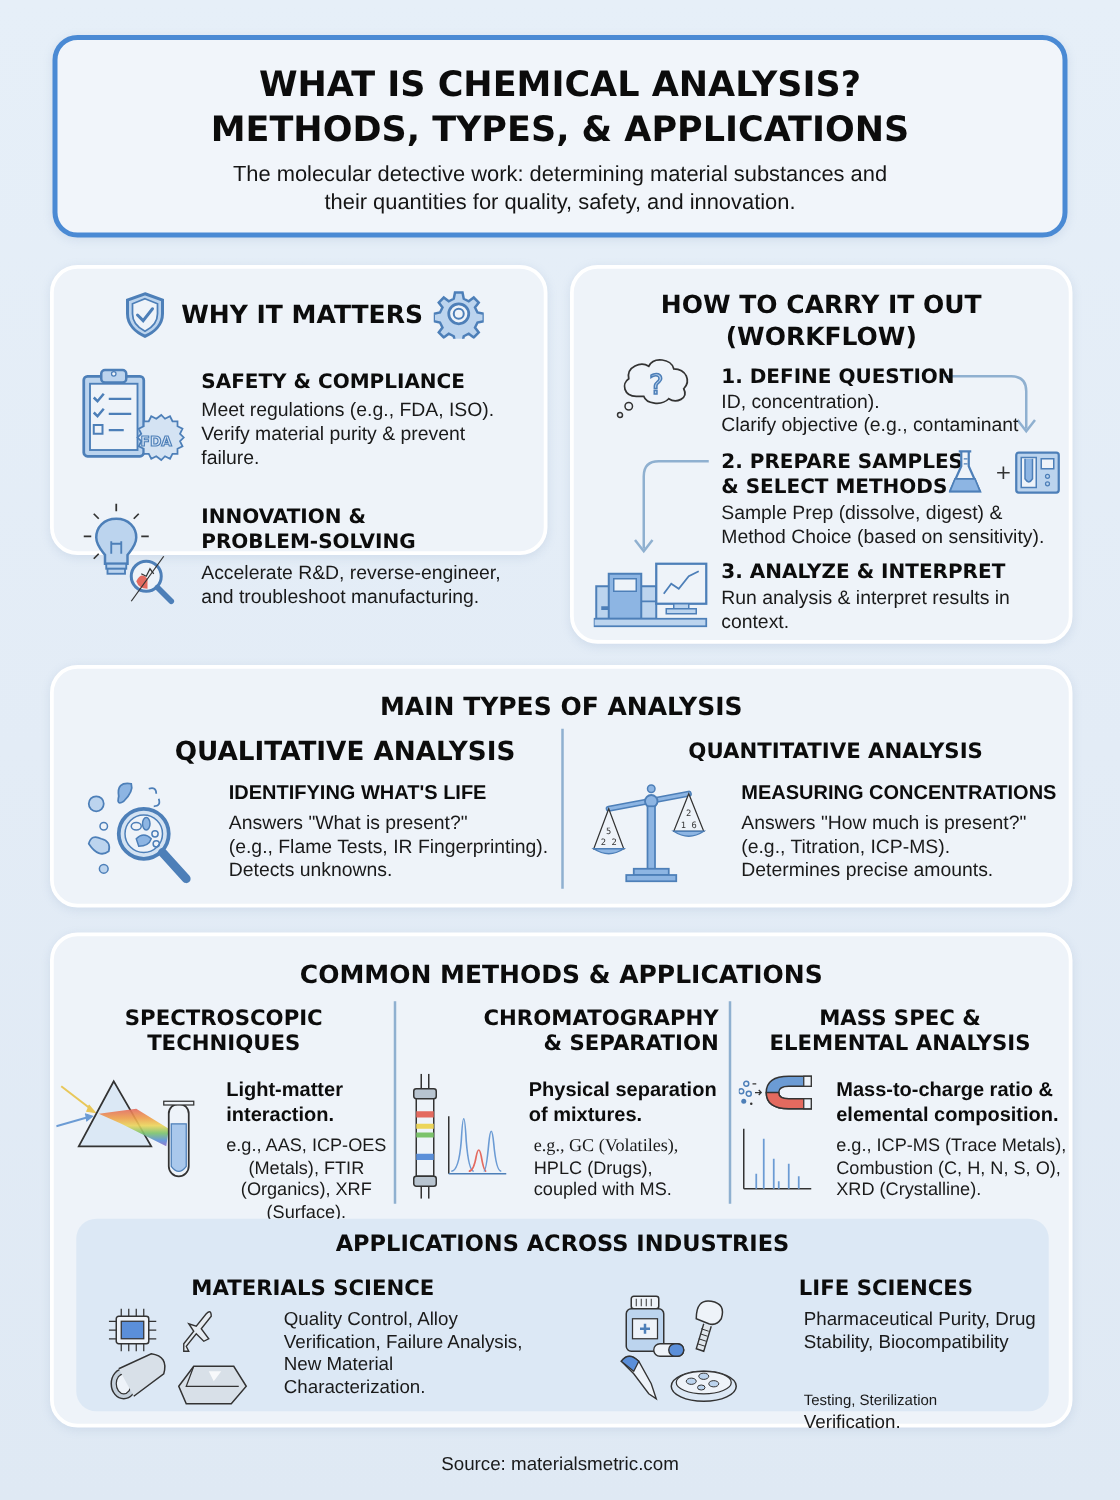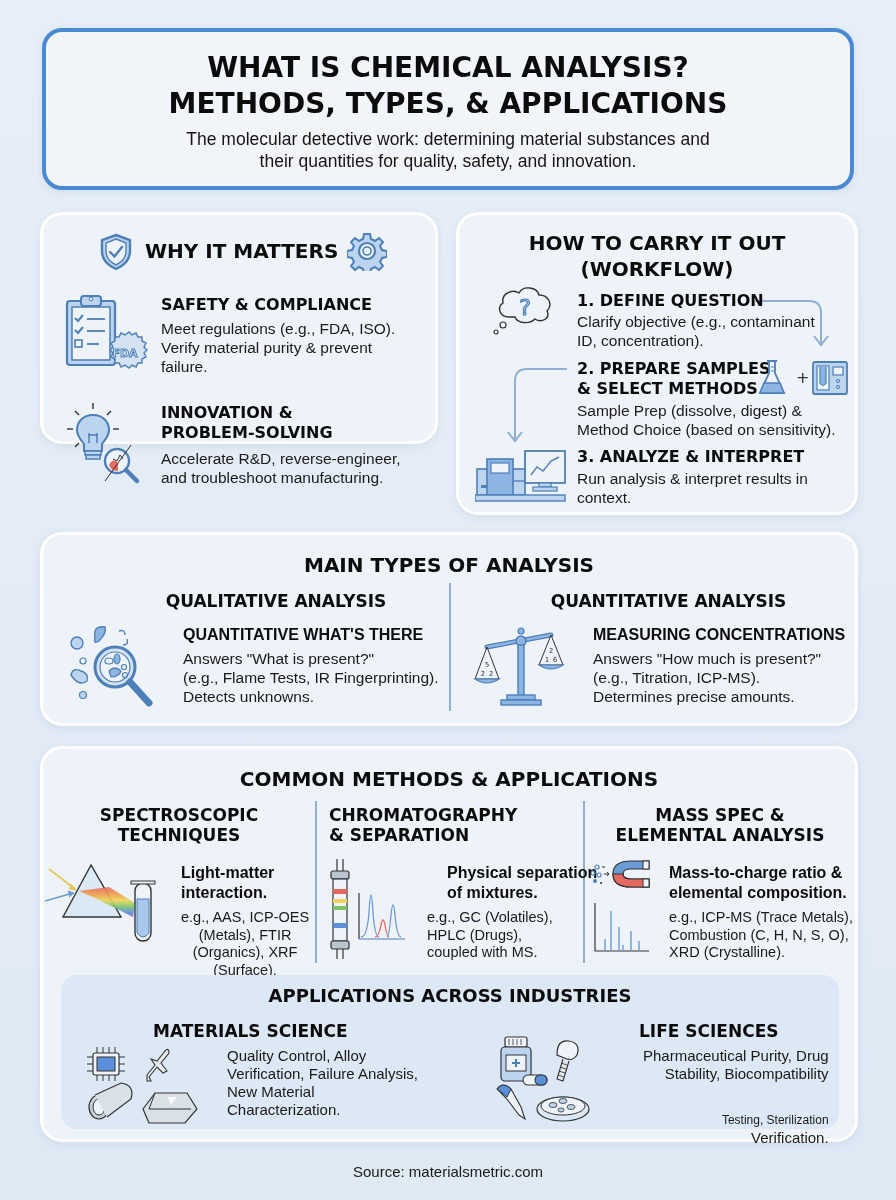--- a/index.html
+++ b/index.html
@@ -152,22 +152,22 @@
   <div class="abs" style="left:32px; top:68px;">
     <svg width="66" height="56" viewBox="0 0 66 56">
       <path d="M18 34 C8 34 6 24 12 20 C10 10 22 6 28 10 C32 2 46 4 48 12 C58 12 62 22 56 28 C60 36 50 40 44 36 C38 42 26 40 24 34 Z" fill="#eef3f9" stroke="#333" stroke-width="1.4"></path>
       <text x="34" y="32" text-anchor="middle" font-family="DejaVu Sans, sans-serif" font-size="22" fill="#bcd4ee" stroke="#4d7fb8" stroke-width="1.2">?</text>
       <circle cx="12" cy="42" r="3" fill="none" stroke="#333" stroke-width="1.2"></circle>
       <circle cx="5" cy="49" r="2" fill="none" stroke="#333" stroke-width="1.2"></circle>
     </svg>
   </div>
   <div class="item-title abs" style="left:118px; top:76px;">1. DEFINE QUESTION</div>
   <div class="abs" style="left:118px; top:97px;">
+    <div class="item-text">ID, concentration).</div>
     <div class="item-text">Clarify objective (e.g., contaminant</div>
-    <div class="item-text">ID, concentration).</div>
   </div>
 
   <div class="abs" style="left:118px; top:144px;">
     <div class="item-title">2. PREPARE SAMPLES</div>
     <div class="item-title">&amp; SELECT METHODS</div>
   </div>
   <div class="abs" style="left:300px; top:144px;">
     <svg width="96" height="38" viewBox="0 0 96 38">
       <path d="M8 2 H18 M10 2 V14 L1 34 H25 L16 14 V2" fill="none" stroke="#4d7fb8" stroke-width="1.8"></path>
       <path d="M5 24 H21 L25 34 H1 Z" fill="#8db5e3" stroke="#4d7fb8" stroke-width="1.4"></path>
@@ -205,40 +205,40 @@
   <div class="abs" style="left:118px; top:254px;">
     <div class="item-text">Run analysis &amp; interpret results in</div>
     <div class="item-text">context.</div>
   </div>
 </div>
 
 <div id="types" class="card">
   <div class="card-title abs" style="left:0; width:812px; top:18px;">MAIN TYPES OF ANALYSIS</div>
   <div class="divider" style="left:406px; top:48px; height:128px;"></div>
 
-  <div class="item-title abs" style="left:0; width:466px; top:56px; text-align:center; font-size:17px;">QUALITATIVE ANALYSIS</div>
+  <div class="item-title abs" style="left:0; width:466px; top:56px; text-align:center; font-size:21px;">QUALITATIVE ANALYSIS</div>
   <div class="abs" style="left:26px; top:88px;">
     <svg width="100" height="92" viewBox="0 0 100 92">
       <circle cx="8" cy="20" r="6" fill="#bcd4ee" stroke="#4d7fb8" stroke-width="1.4"></circle>
       <path d="M26 14 Q24 2 36 4 Q38 10 30 18 Q24 22 26 14 Z" fill="#8db5e3" stroke="#4d7fb8" stroke-width="1.4"></path>
       <path d="M50 8 Q56 6 56 12 M58 16 Q60 22 54 22" fill="none" stroke="#4d7fb8" stroke-width="1.4"></path>
       <circle cx="14" cy="38" r="3" fill="#eef3f9" stroke="#4d7fb8" stroke-width="1.2"></circle>
       <path d="M2 52 Q4 44 12 48 Q20 50 18 58 Q10 64 2 52 Z" fill="#bcd4ee" stroke="#4d7fb8" stroke-width="1.4"></path>
       <circle cx="14" cy="72" r="3.5" fill="#bcd4ee" stroke="#4d7fb8" stroke-width="1.2"></circle>
       <circle cx="46" cy="44" r="20" fill="#d4e3f3" stroke="#4d7fb8" stroke-width="3"></circle>
       <circle cx="46" cy="44" r="15" fill="#eef3f9" stroke="#4d7fb8" stroke-width="1.2"></circle>
       <ellipse cx="40" cy="38" rx="4" ry="3" fill="none" stroke="#4d7fb8" stroke-width="1.2"></ellipse>
       <ellipse cx="48" cy="36" rx="3" ry="5" fill="#8db5e3" stroke="#4d7fb8" stroke-width="1.2"></ellipse>
       <path d="M40 48 Q46 42 52 48 Q50 54 42 54 Z" fill="#8db5e3" stroke="#4d7fb8" stroke-width="1.2"></path>
       <circle cx="55" cy="44" r="2.5" fill="none" stroke="#4d7fb8" stroke-width="1.2"></circle>
       <circle cx="56" cy="52" r="2.5" fill="none" stroke="#4d7fb8" stroke-width="1.2"></circle>
       <line x1="61" y1="59" x2="80" y2="80" stroke="#4d7fb8" stroke-width="7" stroke-linecap="round"></line>
     </svg>
   </div>
-  <div class="item-title abs cond" style="left:140px; top:90px; font-family:'Liberation Sans',sans-serif; font-size:16px;">QUANTITATIVE WHAT'S THERE</div>
+  <div class="item-title abs cond" style="left:140px; top:90px; font-family:'Liberation Sans',sans-serif; font-size:16px;">IDENTIFYING WHAT'S LIFE</div>
   <div class="abs" style="left:140px; top:114px;">
     <div class="item-text">Answers "What is present?"</div>
     <div class="item-text">(e.g., Flame Tests, IR Fingerprinting).</div>
     <div class="item-text">Detects unknowns.</div>
   </div>
 
   <div class="item-title abs" style="left:408px; width:435px; top:56px; text-align:center; font-size:17px;">QUANTITATIVE ANALYSIS</div>
   <div class="abs" style="left:430px; top:86px;">
     <svg width="96" height="90" viewBox="0 0 96 90">
       <line x1="14" y1="26" x2="78" y2="14" stroke="#4d7fb8" stroke-width="5" stroke-linecap="round"></line>
@@ -302,21 +302,21 @@
     <div class="item-title" style="font-family:'Liberation Sans',sans-serif; font-size:16px;">Light-matter</div>
     <div class="item-title" style="font-family:'Liberation Sans',sans-serif; font-size:16px;">interaction.</div>
   </div>
   <div class="abs" style="left:138px; top:160px;text-align:center;">
     <div class="item-text" style="font-size:14.5px; line-height:17.5px;">e.g., AAS, ICP-OES</div>
     <div class="item-text" style="font-size:14.5px; line-height:17.5px;">(Metals), FTIR</div>
     <div class="item-text" style="font-size:14.5px; line-height:17.5px;">(Organics), XRF</div>
     <div class="item-text" style="font-size:14.5px; line-height:17.5px;">(Surface).</div>
   </div>
 
-  <div class="abs" style="left:286px; width:266px; top:56px; text-align:left;">
+  <div class="abs" style="left:266px; width:266px; top:56px; text-align:right;">
     <div class="item-title" style="font-size:17px;">CHROMATOGRAPHY</div>
     <div class="item-title" style="font-size:17px;">&amp; SEPARATION</div>
   </div>
   <div class="abs" style="left:286px; top:110px;">
     <svg width="100" height="100" viewBox="0 0 100 100">
       <line x1="8" y1="0" x2="8" y2="12" stroke="#333" stroke-width="1.2"></line>
       <line x1="14" y1="0" x2="14" y2="12" stroke="#333" stroke-width="1.2"></line>
       <rect x="2" y="12" width="18" height="8" rx="2" fill="#b8c4d0" stroke="#333" stroke-width="1.2"></rect>
       <rect x="4" y="20" width="14" height="62" fill="#eef3f9" stroke="#333" stroke-width="1.2"></rect>
       <rect x="4" y="30" width="14" height="5" fill="#e46a5f"></rect>
@@ -326,26 +326,26 @@
       <rect x="2" y="82" width="18" height="8" rx="2" fill="#b8c4d0" stroke="#333" stroke-width="1.2"></rect>
       <line x1="8" y1="90" x2="8" y2="100" stroke="#333" stroke-width="1.2"></line>
       <line x1="14" y1="90" x2="14" y2="100" stroke="#333" stroke-width="1.2"></line>
       <line x1="30" y1="34" x2="30" y2="80" stroke="#333" stroke-width="1.2"></line>
       <line x1="30" y1="80" x2="76" y2="80" stroke="#4d7fb8" stroke-width="1.2"></line>
       <path d="M32 78 Q38 78 40 54 Q42 18 44 54 Q46 78 50 78" fill="none" stroke="#6b9bd4" stroke-width="1.3"></path>
       <path d="M46 78 Q50 78 52 66 Q54 56 56 66 Q58 78 60 78" fill="none" stroke="#e46a5f" stroke-width="1.3"></path>
       <path d="M58 78 Q60 78 62 56 Q64 36 66 56 Q68 78 72 78" fill="none" stroke="#6b9bd4" stroke-width="1.3"></path>
     </svg>
   </div>
-  <div class="abs" style="left:404px; top:114px;">
+  <div class="abs" style="left:380px; top:114px;">
     <div class="item-title" style="font-family:'Liberation Sans',sans-serif; font-size:16px;">Physical separation</div>
     <div class="item-title" style="font-family:'Liberation Sans',sans-serif; font-size:16px;">of mixtures.</div>
   </div>
   <div class="abs" style="left:384px; top:160px;">
-    <div class="item-text" style="font-size:14.5px; line-height:17.5px;">e.g., GC (Volatiles),</div>
+    <div class="item-text" style="font-size:14.5px; line-height:17.5px;font-family:Liberation Serif, serif;">e.g., GC (Volatiles),</div>
     <div class="item-text" style="font-size:14.5px; line-height:17.5px;">HPLC (Drugs),</div>
     <div class="item-text" style="font-size:14.5px; line-height:17.5px;">coupled with MS.</div>
   </div>
 
   <div class="abs" style="left:542px; width:270px; top:56px; text-align:center;">
     <div class="item-title" style="font-size:17px;">MASS SPEC &amp;</div>
     <div class="item-title" style="font-size:17px;">ELEMENTAL ANALYSIS</div>
   </div>
   <div class="abs" style="left:548px; top:110px;">
     <svg width="66" height="100" viewBox="0 0 66 100">
@@ -448,21 +448,21 @@
         <path d="M6 56 Q12 48 20 56 L30 74 L34 86 L28 82 L16 66 Z" fill="#eef3f9" stroke="#333" stroke-width="1.1"></path>
         <path d="M6 56 Q12 48 20 56 L16 64 Z" fill="#5b8fd9" stroke="#333" stroke-width="1"></path>
         <ellipse cx="72" cy="76" rx="26" ry="12" fill="#dce8f5" stroke="#333" stroke-width="1.2"></ellipse>
         <ellipse cx="72" cy="73" rx="22" ry="9" fill="#eef3f9" stroke="#333" stroke-width="1"></ellipse>
         <ellipse cx="62" cy="72" rx="4" ry="2.5" fill="#bcd4ee" stroke="#333" stroke-width="0.8"></ellipse>
         <ellipse cx="72" cy="68" rx="4" ry="2.5" fill="#bcd4ee" stroke="#333" stroke-width="0.8"></ellipse>
         <ellipse cx="80" cy="74" rx="4" ry="2.5" fill="#bcd4ee" stroke="#333" stroke-width="0.8"></ellipse>
         <ellipse cx="70" cy="77" rx="3" ry="2" fill="#bcd4ee" stroke="#333" stroke-width="0.8"></ellipse>
       </svg>
     </div>
-    <div class="abs" style="left:582px; top:72px;text-align:right;">
+    <div class="abs" style="left:582px; top:72px;">
       <div class="item-text" style="font-size:15px; line-height:18px;">Pharmaceutical Purity, Drug</div>
       <div class="item-text" style="font-size:15px; line-height:18px;">Stability, Biocompatibility</div>
       <div class="item-text" style="font-size:12px; line-height:18px;margin-top:28px;">Testing, Sterilization</div>
       <div class="item-text" style="font-size:15px; line-height:18px;">Verification.</div>
     </div>
   </div>
 </div>
 
 <div class="footer">Source: materialsmetric.com</div>
 

